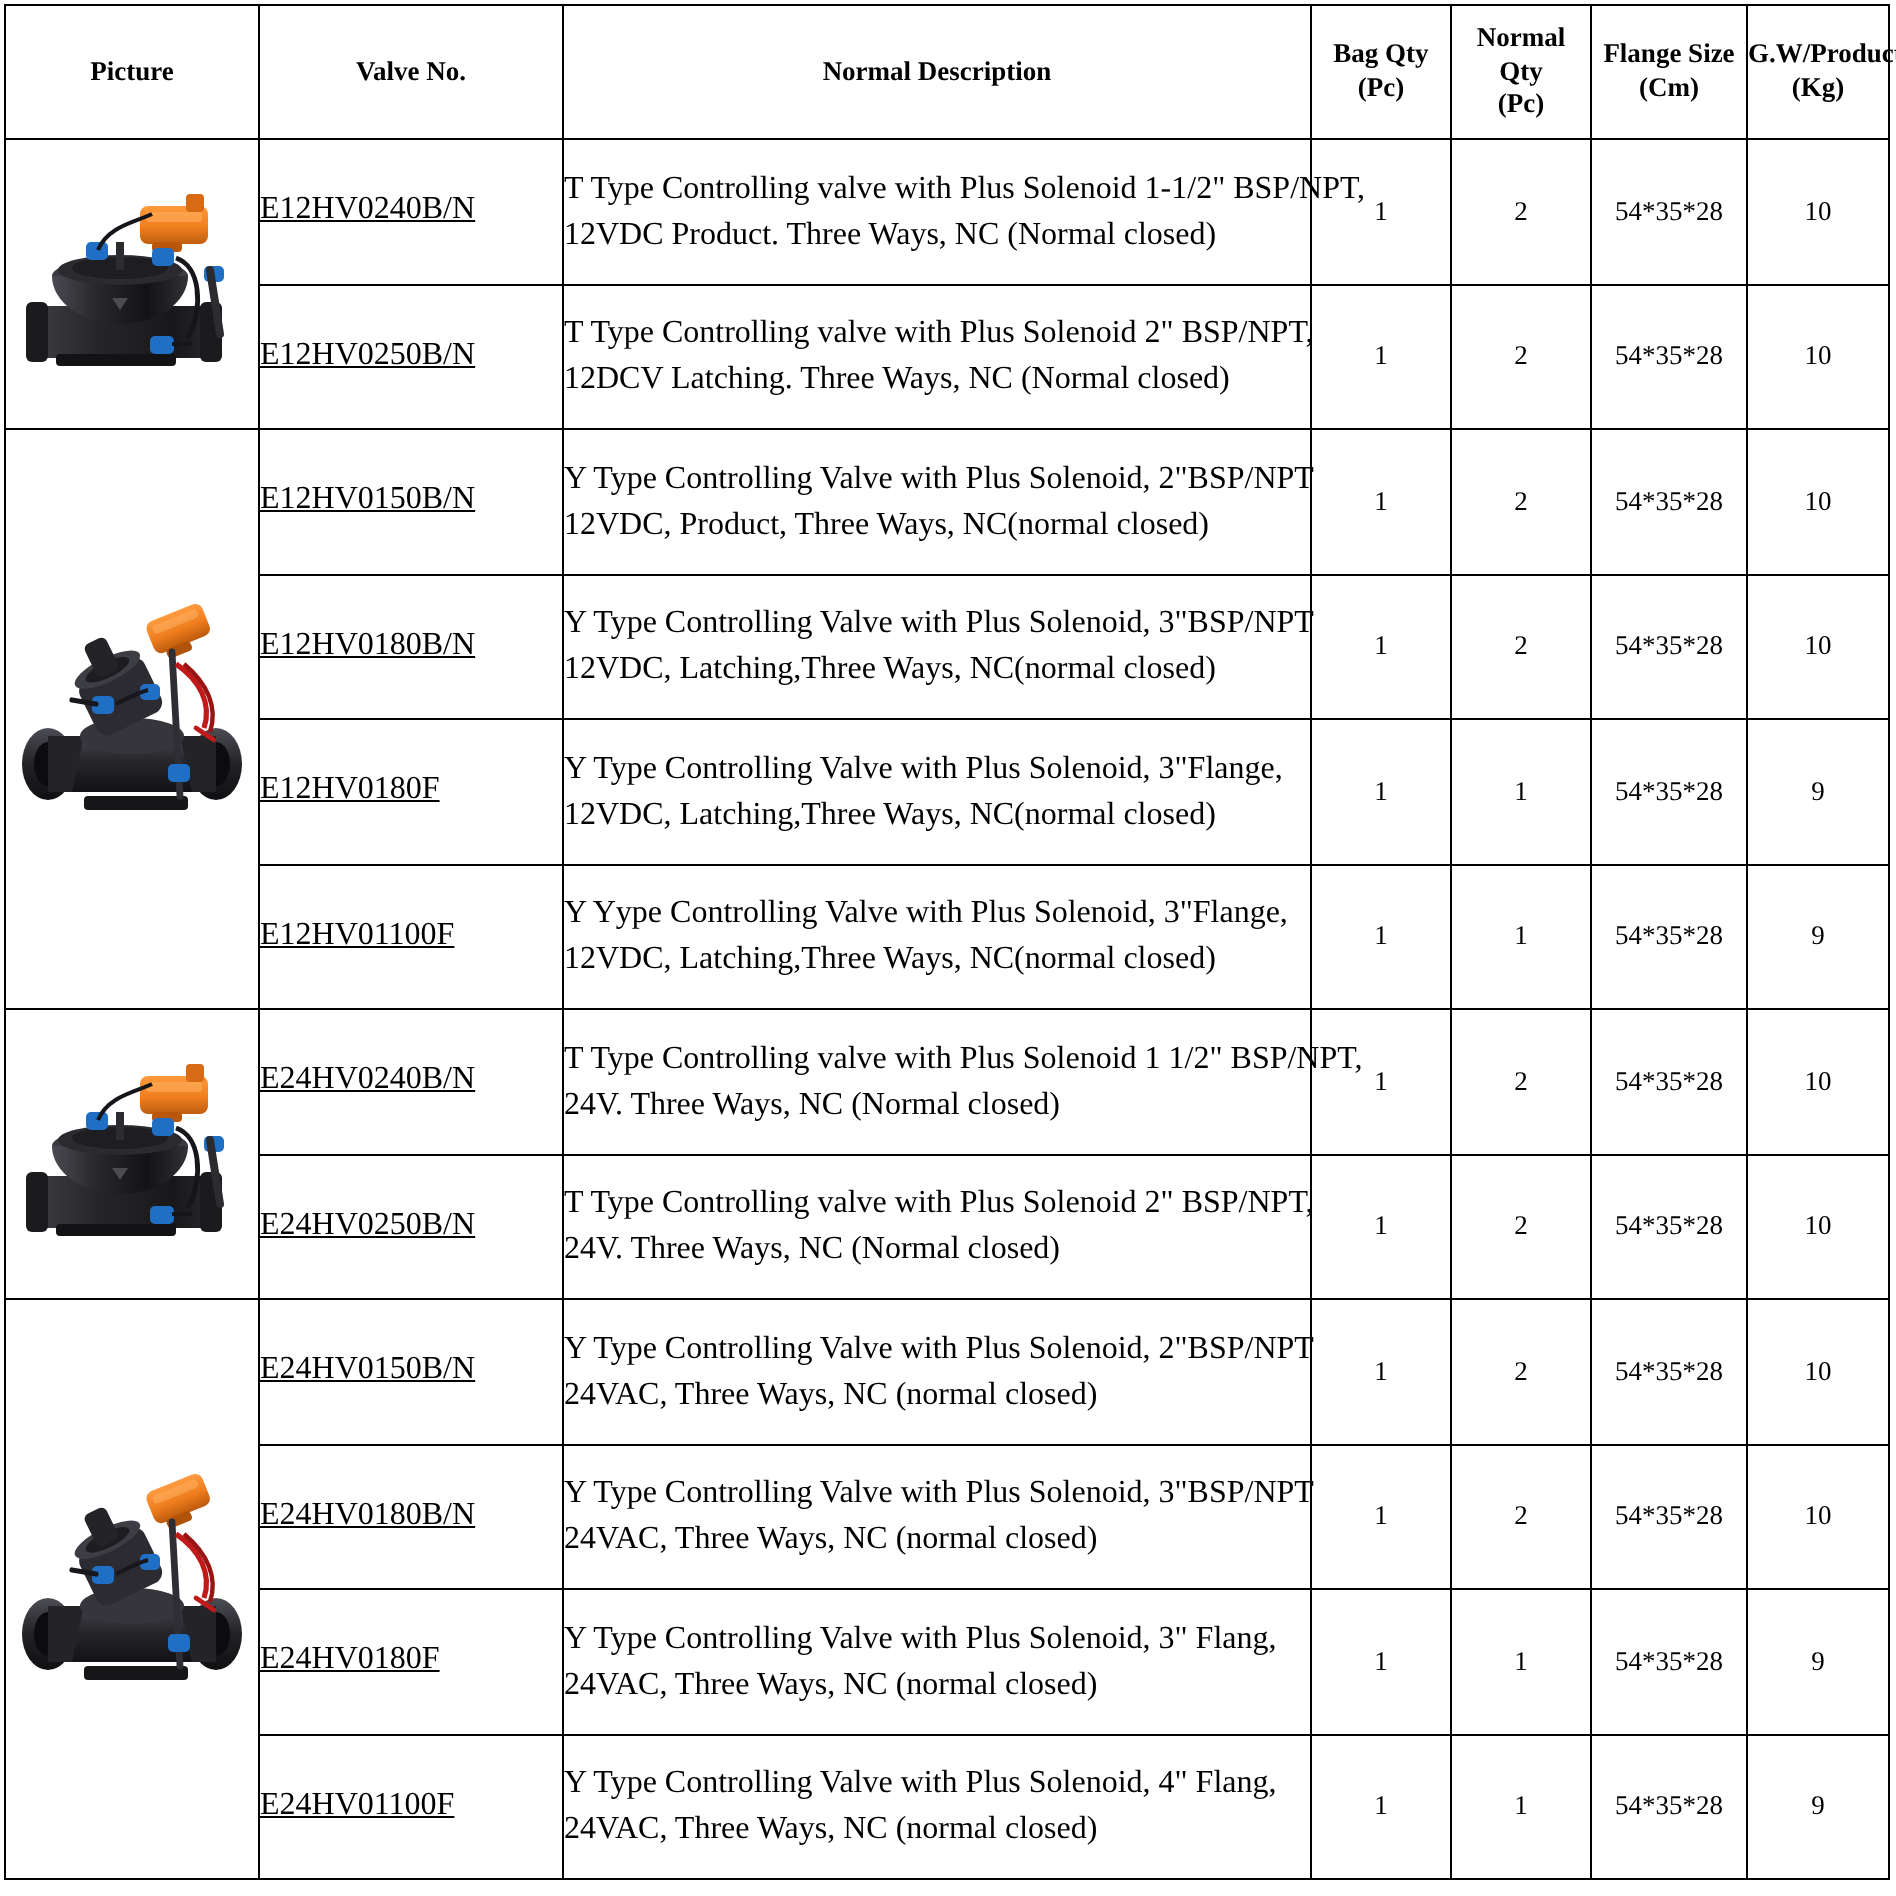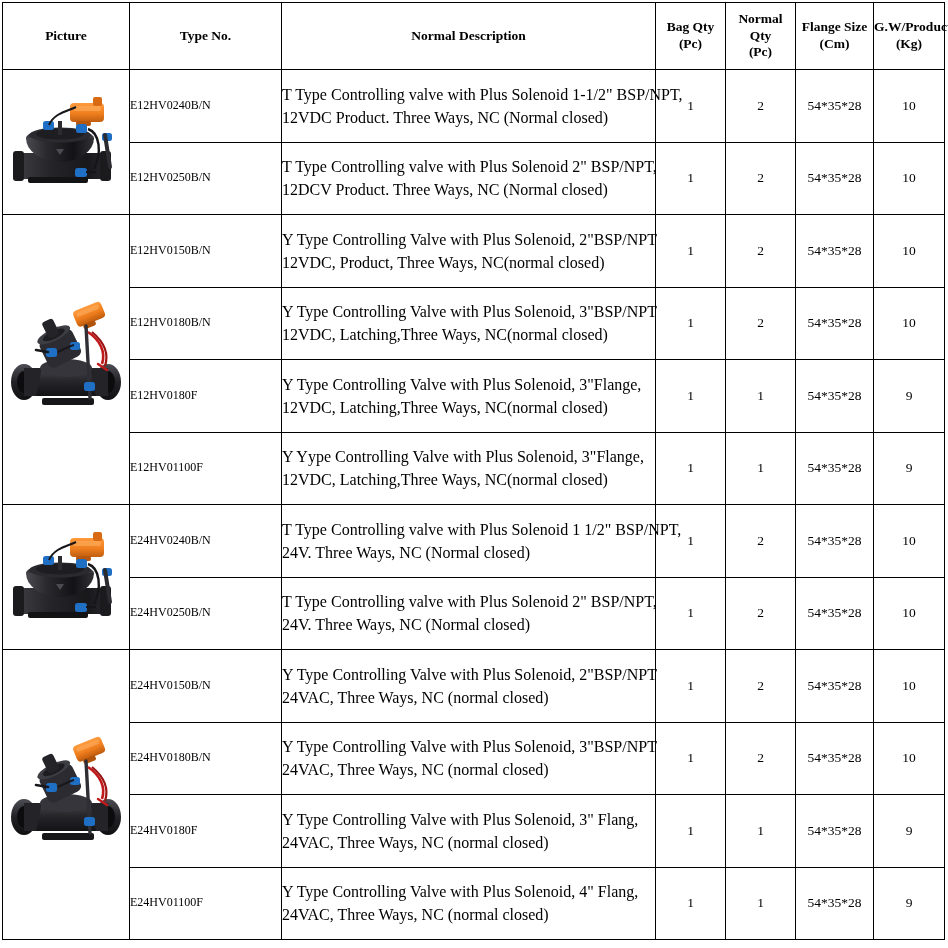--- a/index.html
+++ b/index.html
@@ -35,24 +35,25 @@
     font-weight:bold;
     font-size:13.5px;
     text-align:center;
     line-height:1.25;
   }
   thead th .sub{display:block;font-weight:bold;}
 
   tbody tr{height:72.5px;}
 
   td.cell-item{
-    font-size:12px;
+    font-size:16px;
     padding-left:9px;
     text-align:left;
     line-height:1.3;
+    text-decoration:underline;
   }
   td.cell-desc{
     font-size:16px;
     padding:0 8px 0 9px;
     text-align:left;
     line-height:1.45;
     margin-left:29px;
   }
   td.cell-desc .l1,td.cell-desc .l2{display:block;white-space:nowrap;}
   td.cell-num{
@@ -81,21 +82,21 @@
       <col class="col-cqty">
       <col class="col-csize">
       <col class="col-gw">
   </colgroup>
   <thead>
     <tr>
       <th>
         <span>Picture</span>
       </th>
       <th>
-        <span>Type No.</span>
+        <span>Valve No.</span>
       </th>
       <th>
         <span>Normal Description</span>
       </th>
       <th>
         <span>Bag Qty</span>
         <span class="sub">(Pc)</span>
       </th>
       <th>
         <span>Normal Qty</span>
@@ -177,21 +178,21 @@
         </td>
         <td class="cell-num">1</td>
         <td class="cell-num">2</td>
         <td class="cell-num">54*35*28</td>
         <td class="cell-num">10</td>
       </tr>
       <tr>
         <td class="cell-item">E12HV0250B/N</td>
         <td class="cell-desc">
           <span class="l1">T Type Controlling valve with Plus Solenoid  2" BSP/NPT,</span>
-          <span class="l2">12DCV Product. Three Ways, NC (Normal closed)</span>
+          <span class="l2">12DCV Latching. Three Ways, NC (Normal closed)</span>
         </td>
         <td class="cell-num">1</td>
         <td class="cell-num">2</td>
         <td class="cell-num">54*35*28</td>
         <td class="cell-num">10</td>
       </tr>
       <tr>
         <td class="cell-pic" rowspan="4">
   <span class="pic-wrap">
     <svg width="116" height="124" viewBox="0 0 116 124" xmlns="http://www.w3.org/2000/svg">

